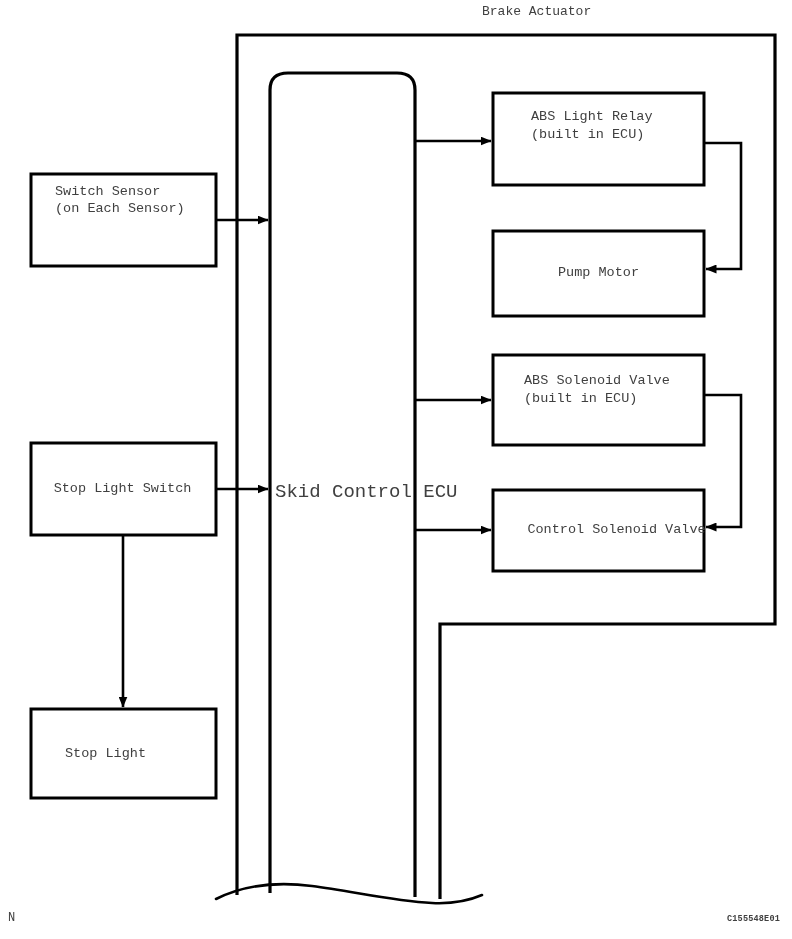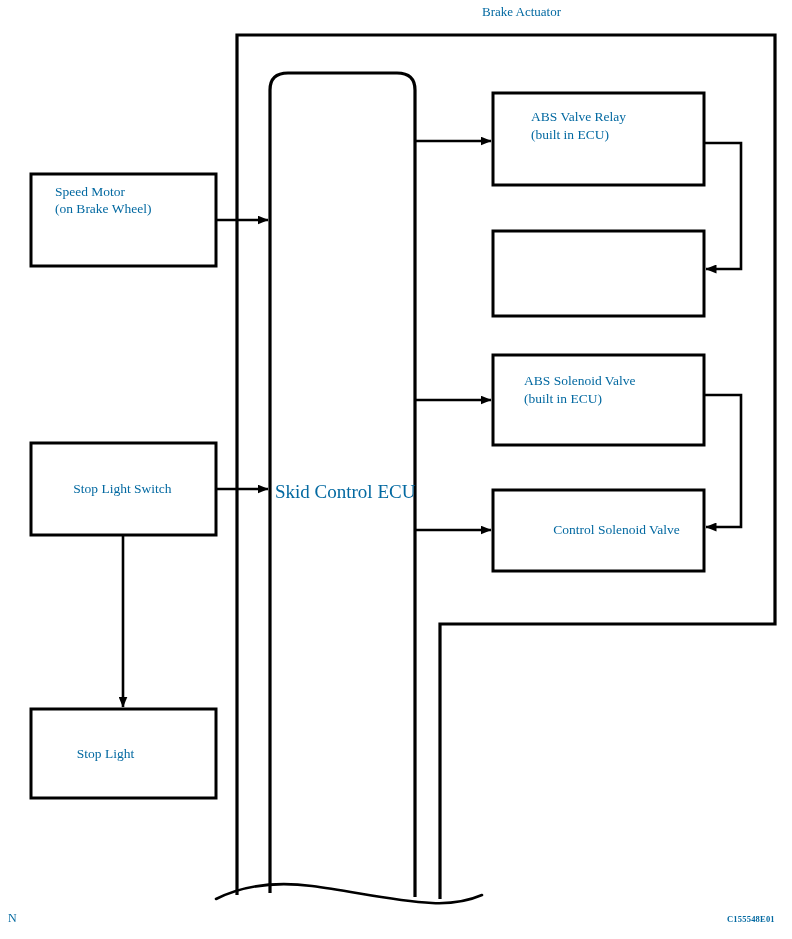--- a/index.html
+++ b/index.html
@@ -26,22 +26,22 @@
   svg.layer {
     position: absolute;
     left: 0;
     top: 0;
     width: 792px;
     height: 939px;
     overflow: visible;
   }
   .lbl {
     position: absolute;
-    font-family: Liberation Serif, serif;
-    color: #0369a1;
+    font-family: Liberation Mono, monospace;
+    color: #404040;
     white-space: pre;
     line-height: 1.30;
   }
   .box-label {
     font-size: 13.5px;
   }
   .box-label.centered {
     text-align: center;
   }
   .title-label {
@@ -116,32 +116,33 @@
 
     <line x1="415" y1="530" x2="491" y2="530" stroke="#000000" stroke-width="2.6" marker-end="url(#arrowhead)"></line>
 
     <path d="M 704,143 L 741,143 L 741,269 L 706,269" fill="none" stroke="#000000" stroke-width="2.6" stroke-linejoin="miter" marker-end="url(#arrowhead)"></path>
 
     <path d="M 704,395 L 741,395 L 741,527 L 706,527" fill="none" stroke="#000000" stroke-width="2.6" stroke-linejoin="miter" marker-end="url(#arrowhead)"></path>
   </svg>
 
   <div class="lbl title-label" style="left:482px; top:4px;">Brake Actuator</div>
 
-  <div class="lbl box-label" style="left:55px; top:183px;">Speed Motor</div>
-  <div class="lbl box-label" style="left:55px; top:200px;">(on Brake Wheel)</div>
+  <div class="lbl box-label" style="left:55px; top:183px;">Switch Sensor</div>
+  <div class="lbl box-label" style="left:55px; top:200px;">(on Each Sensor)</div>
 
   <div class="lbl box-label centered" style="left:31px; top:480px; width:183px;">Stop Light Switch</div>
 
   <div class="lbl box-label centered" style="left:31px; top:745px; width:149px;">Stop Light</div>
 
   <div class="lbl ecu-label" style="left:275px; top:480px;">Skid Control ECU</div>
 
-  <div class="lbl box-label" style="left:531px; top:108px;">ABS Valve Relay</div>
+  <div class="lbl box-label" style="left:531px; top:108px;">ABS Light Relay</div>
   <div class="lbl box-label" style="left:531px; top:126px;">(built in ECU)</div>
 
+  <div class="lbl box-label centered" style="left:493px; top:264px; width:211px;">Pump Motor</div>
 
   <div class="lbl box-label" style="left:524px; top:372px;">ABS Solenoid Valve</div>
   <div class="lbl box-label" style="left:524px; top:390px;">(built in ECU)</div>
 
   <div class="lbl box-label centered" style="left:511px; top:521px; width:211px;">Control Solenoid Valve</div>
 
   <div class="lbl corner-label" style="left:8px; top:911px;">N</div>
 
   <div class="lbl code-label" style="left:727px; top:914px;">C155548E01</div>
 

